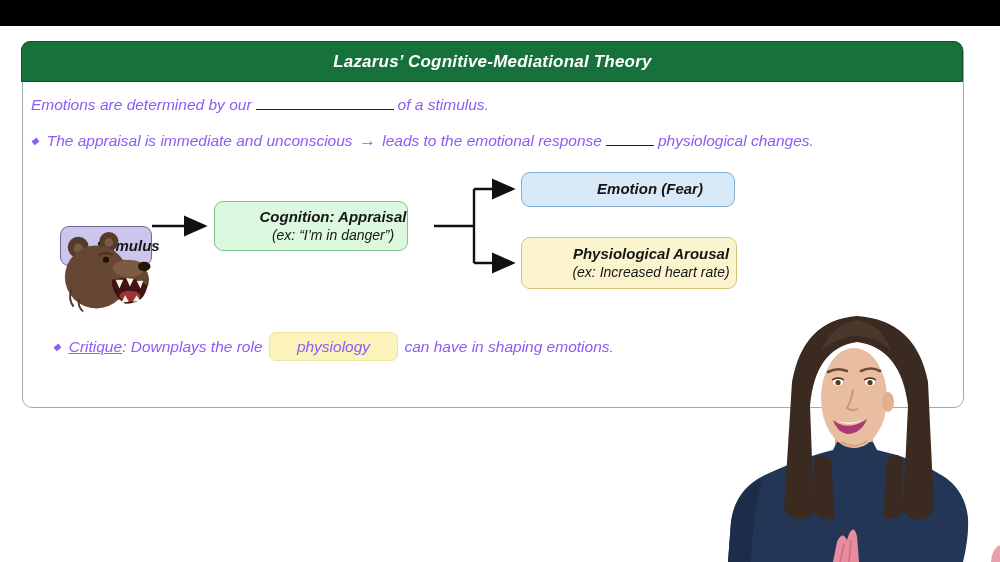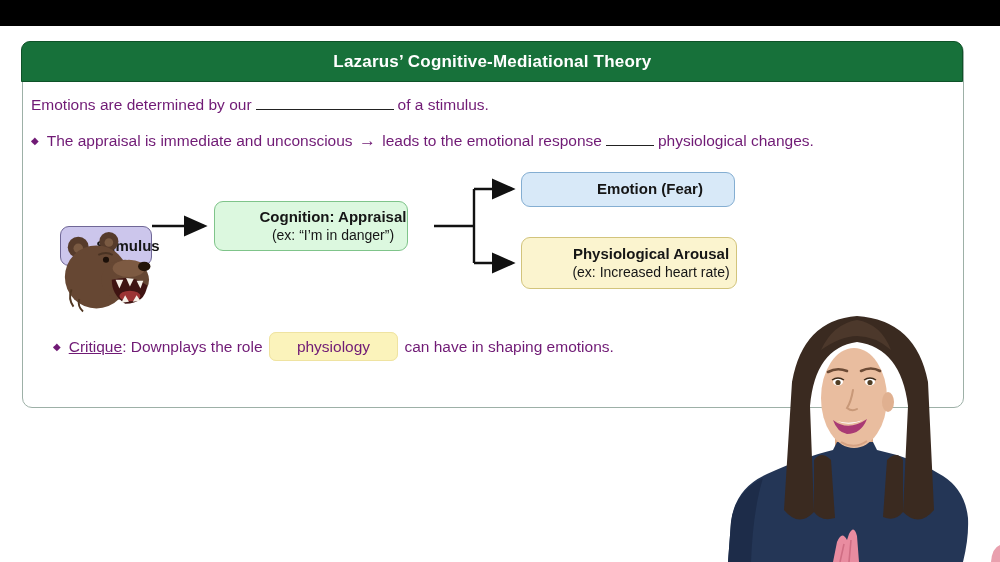--- a/index.html
+++ b/index.html
@@ -1,25 +1,25 @@
 <!DOCTYPE html>
 <html><head>
 <meta charset="utf-8">
 <style>
   html,body{margin:0;padding:0;}
   body{font-family:"Liberation Sans", sans-serif;}
-  .stage{position:relative;width:1000px;height:562px;background:#ffffff;overflow:hidden;}
+  .stage{position:relative;width:1000px;height:562px;background:#ffffff;overflow:hidden;font-style:italic;}
   .letterbox{position:absolute;left:0;top:0;width:1000px;height:26px;background:#000;}
   .panel{position:absolute;left:22px;top:42px;width:942px;height:366px;background:#fff;
          border:1.6px solid #9db0a7;border-radius:10px;box-sizing:border-box;}
   .panel-header{position:absolute;left:-1.6px;top:-1.6px;width:942px;height:41px;
          background:#17713a;border:1px solid #0e5228;border-radius:9px 9px 0 0;
          display:flex;align-items:center;justify-content:center;box-sizing:border-box;}
   .panel-title{color:#ffffff;font-weight:bold;font-size:17px;letter-spacing:.2px;}
-  .textline{position:absolute;color:#701a75;font-size:15.5px;white-space:nowrap;text-align:center;}
+  .textline{position:absolute;color:#8b5cf6;font-size:15.5px;white-space:nowrap;text-align:center;}
   .blank{display:inline-block;border-bottom:1.6px solid #222;height:14px;vertical-align:baseline;
          margin:0 4px;}
   .blank-wide{width:138px;}
   .blank-small{width:48px;}
   .bullet-marker{font-size:10px;vertical-align:2px;margin-right:8px;}
   .arrow-glyph{font-weight:bold;font-size:17px;padding:0 2px;}
   .dbox{position:absolute;box-sizing:border-box;display:flex;flex-direction:column;
         align-items:center;justify-content:center;text-align:center;border-radius:9px;
         color:#161616;line-height:1.25;padding-left:44px;}
   .dbox .t1{font-weight:bold;font-size:15px;}

